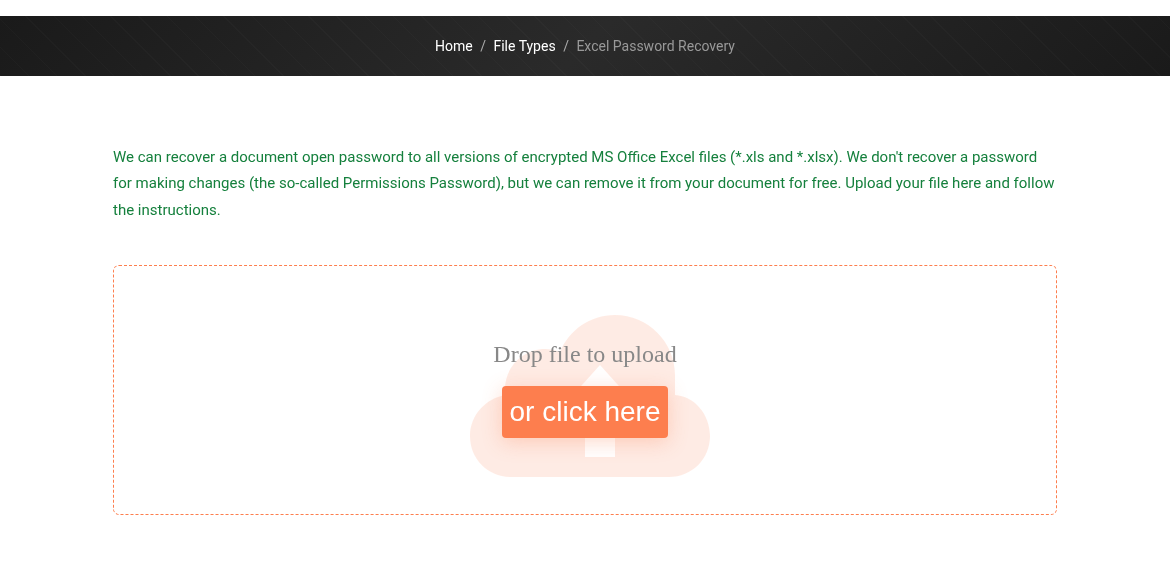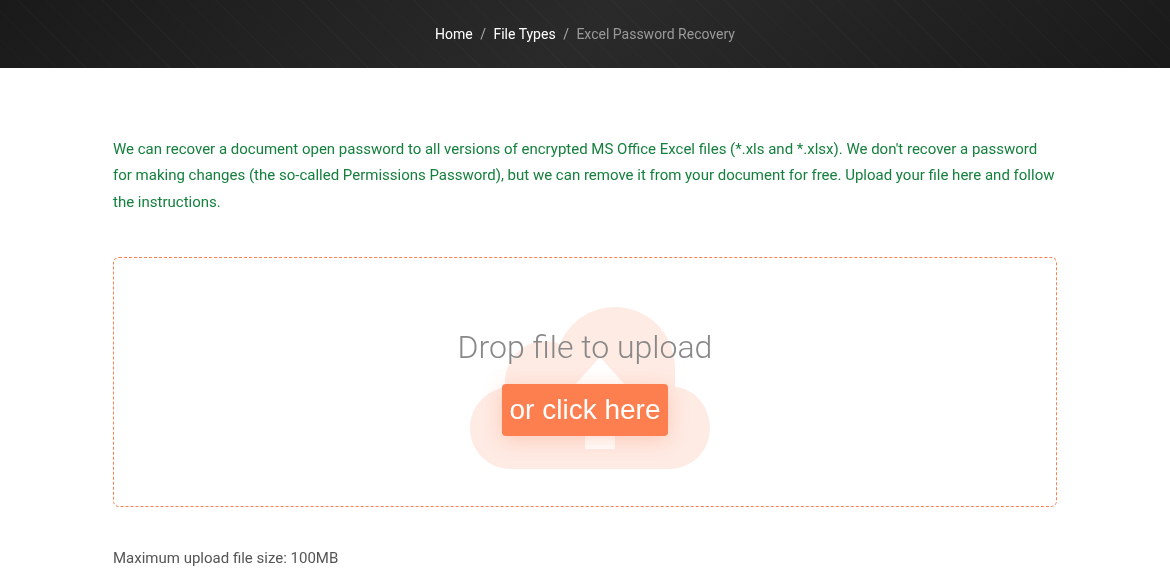--- a/index.html
+++ b/index.html
@@ -6,29 +6,30 @@
       margin: 0;
       padding: 0;
       box-sizing: border-box;
     }
     body {
       font-family: -apple-system, BlinkMacSystemFont, "Segoe UI", Roboto, "Helvetica Neue", Arial, sans-serif;
       color: #444;
       background: #fff;
     }
     .header-bg {
-      height: 68px;
+      height: 60px;
       background: linear-gradient(135deg, #1a1a1a 0%, #2a2a2a 50%, #1a1a1a 100%);
       background-image: 
         repeating-linear-gradient(45deg, rgba(255,255,255,0.02) 0px, rgba(255,255,255,0.02) 1px, transparent 1px, transparent 20px),
         linear-gradient(135deg, #1a1a1a 0%, #2a2a2a 50%, #1a1a1a 100%);
       display: flex;
       align-items: center;
       justify-content: center;
       position: relative;
+      margin-top: 16px;
     }
     .breadcrumb {
       font-size: 14px;
       color: #fff;
     }
     .breadcrumb a {
       color: #fff;
       text-decoration: none;
     }
     .breadcrumb .sep {
@@ -66,25 +67,26 @@
       position: absolute;
       top: 50%;
       left: 50%;
       transform: translate(-50%, -50%);
       width: 300px;
       height: 210px;
       opacity: 0.15;
       z-index: 0;
     }
     .upload-text {
-      font-size: 32px;
+      font-size: 24px;
       color: #888;
       font-weight: 300;
       z-index: 1;
       margin-bottom: 18px;
+      font-family: Liberation Serif, serif;
     }
     .upload-button {
       background: #fd7e4e;
       color: #fff;
       border: none;
       font-size: 28px;
       font-weight: 300;
       padding: 10px 8px;
       border-radius: 4px;
       cursor: pointer;
@@ -114,15 +116,14 @@
   <p class="intro-text">We can recover a document open password to all versions of encrypted MS Office Excel files (*.xls and *.xlsx). We don't recover a password for making changes (the so-called Permissions Password), but we can remove it from your document for free. Upload your file here and follow the instructions.</p>
 
   <div class="upload-zone">
     <svg class="cloud-icon" viewBox="0 0 300 210">
       <path fill="#fd7e4e" d="M240 90c0-33-27-60-60-60-25 0-46 15-55 37-5-2-10-3-15-3-22 0-40 18-40 40 0 2 0 4 1 6-20 3-36 20-36 41 0 23 18 41 41 41h158c23 0 41-18 41-41 0-22-16-40-35-41zm-90 82V130h-30l45-50 45 50h-30v42h-30z"></path>
     </svg>
     <div class="upload-text">Drop file to upload</div>
     <button class="upload-button">or click here</button>
   </div>
 
-  <p class="max-size">Maximum upload file size: 100MB</p>
 
 </div>
 
 </body></html>

